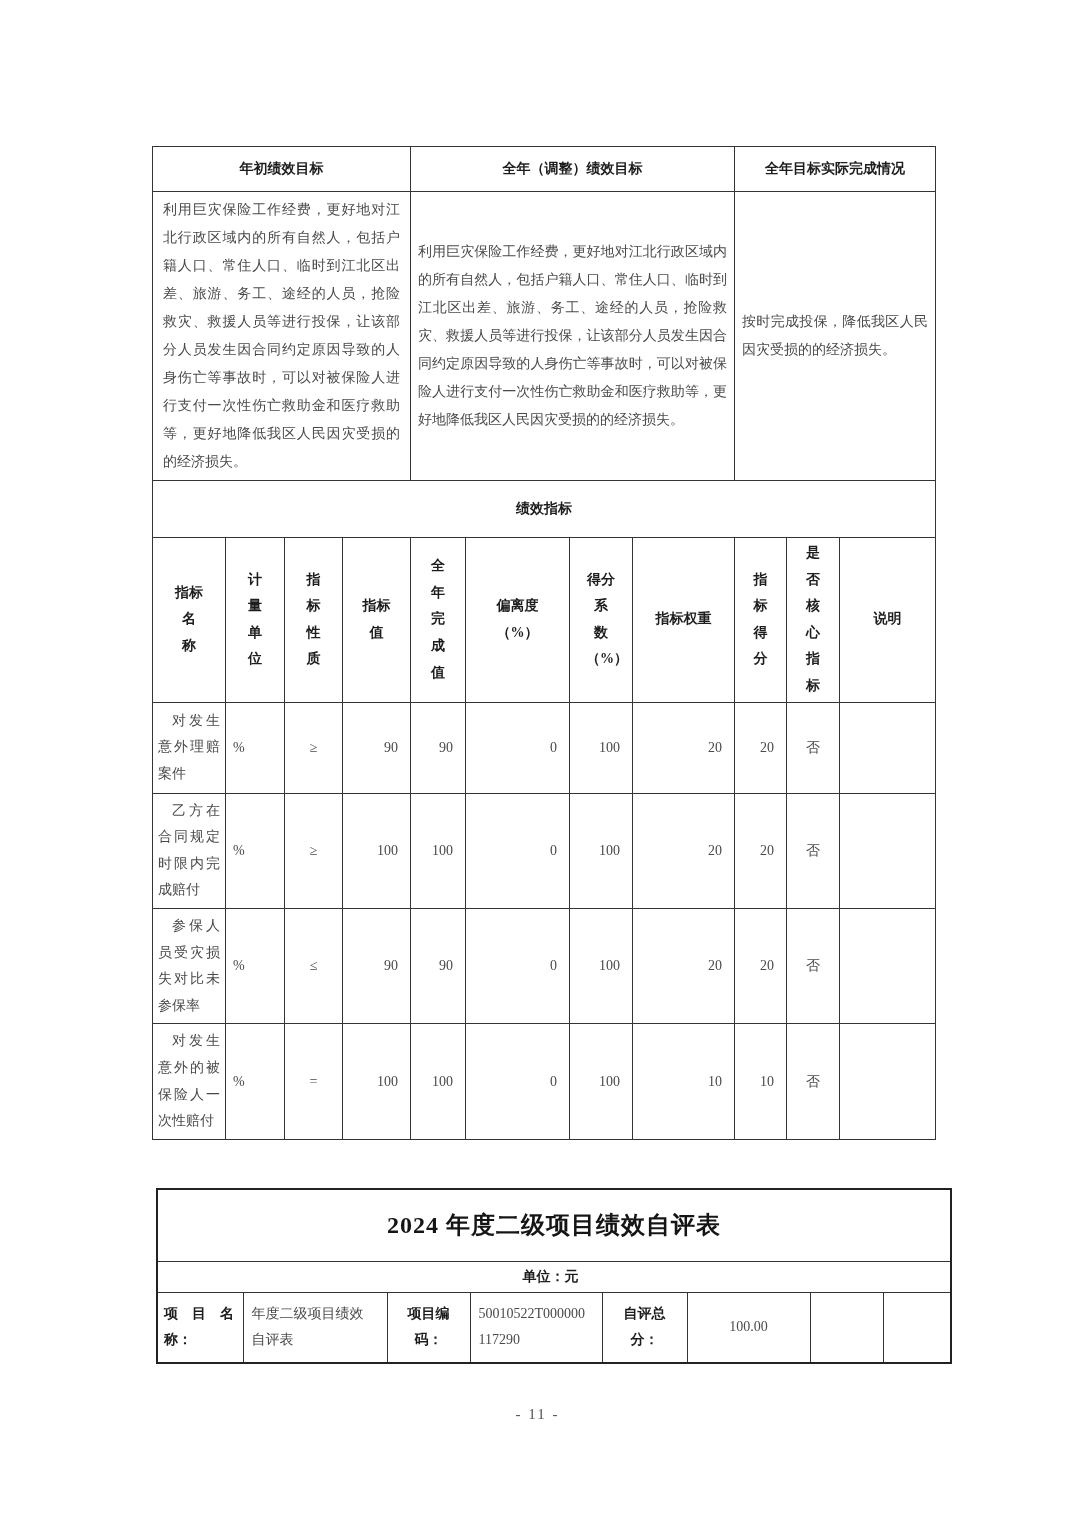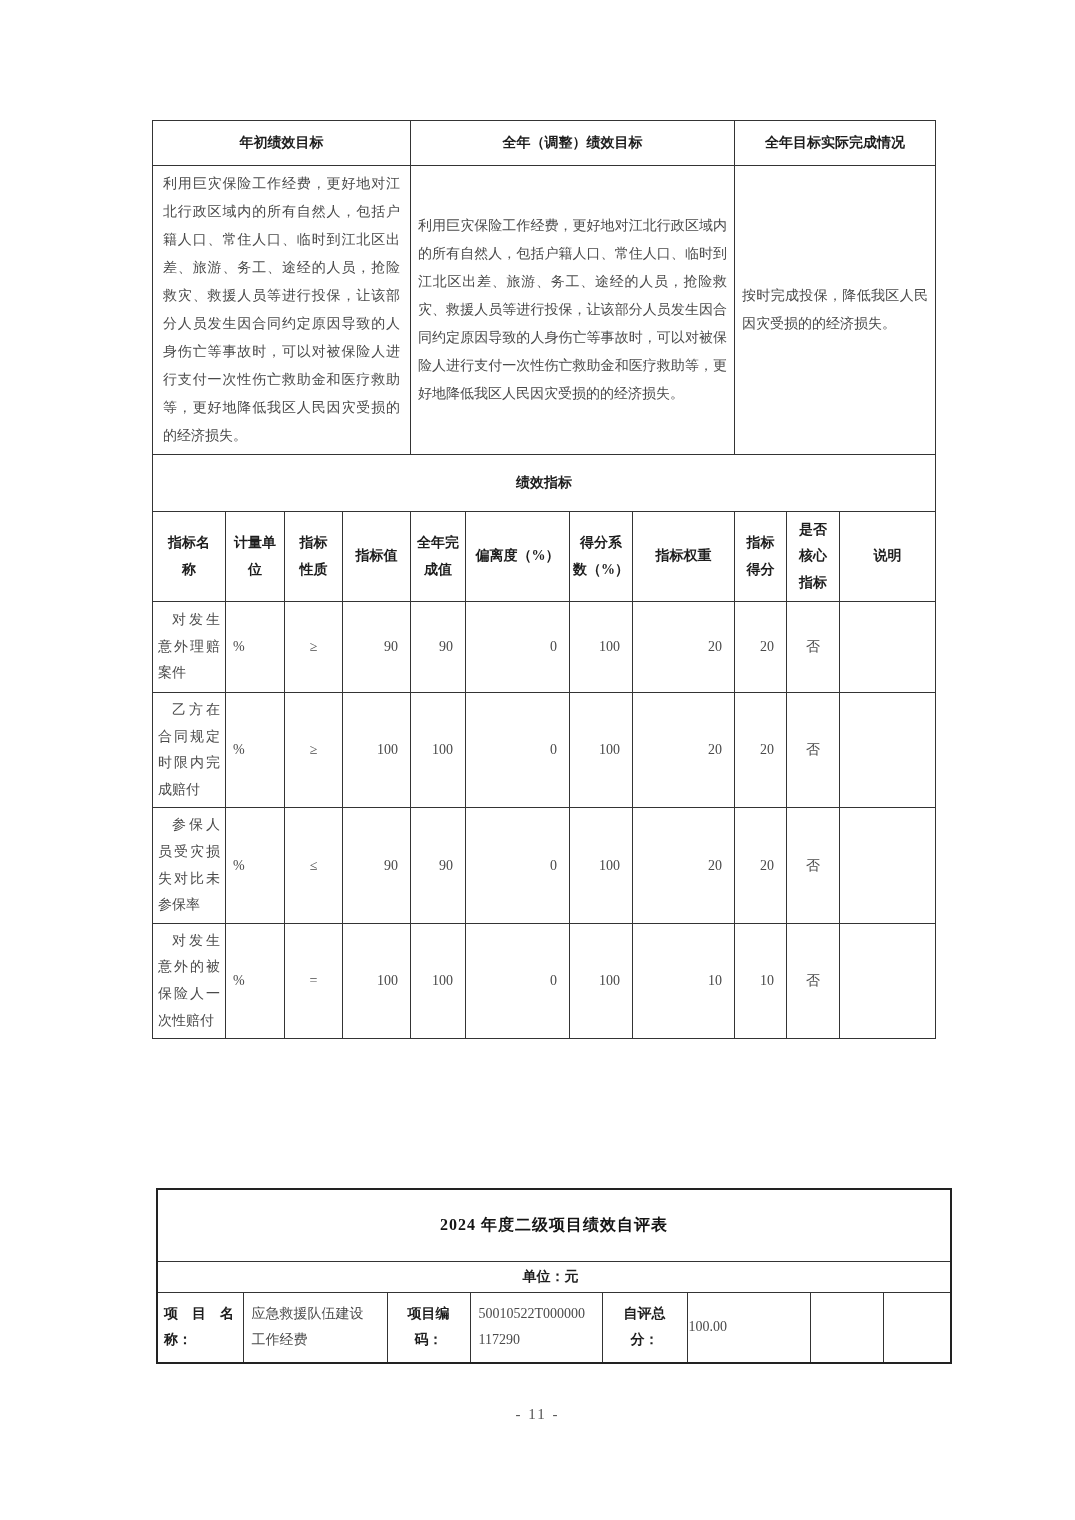--- a/index.html
+++ b/index.html
@@ -13,39 +13,39 @@
   }
   table.t {
     border-collapse:collapse;
     table-layout:fixed;
     font-size:14px;
     position:absolute;
   }
   table.t td, table.t th { border:1px solid #343434; overflow:hidden; vertical-align:middle; }
 
   
-  table.main { left:152px; top:120px; width:783px; }
+  table.main { left:152px; top:146px; width:783px; }
   tr.r-head { height:45px; }
   tr.r-head th { font-weight:bold; color:#1d1d1d; text-align:center; }
   tr.r-goals { height:257px; }
   td.goal-text {
     vertical-align:top;
     text-align:justify;
     text-justify:inter-ideograph;
     padding:4px 10px;
     line-height:2.0;
     color:#4a4a4a;
   }
   td.goal-text.narrowpad { padding:4px 7px; }
   tr.r-section { height:57px; }
   td.section-title { text-align:center; font-weight:bold; color:#1d1d1d; }
   tr.r-cols { height:90px; }
   tr.r-cols th {
     font-weight:bold; color:#1d1d1d; 
-    white-space:pre-line; line-height:1.9; padding:2px 2px;
+    white-space:pre-line; line-height:1.9; padding:2px 16px;
   }
   tr.ind-r1 { height:114px; }
   tr.ind-r2 { height:91px; }
   tr.ind-r3 { height:110px; }
   tr.ind-r4 { height:110px;border-radius:19px; }
   tr.ind-r5 { height:115px; }
   td.ind-name {
     text-align:justify;
     text-justify:inter-ideograph;
     text-indent:14px;
@@ -54,33 +54,33 @@
     color:#4a4a4a;
   }
   td.unit-cell { text-align:left; padding-left:7px; color:#4a4a4a; }
   td.center { text-align:center; color:#4a4a4a; }
   td.num { text-align:right; padding-right:12px; color:#4a4a4a; }
   td.note-cell { }
 
   
   table.sub { left:156px; top:1188px; width:794px; border:2px solid #222; }
   tr.r-title { height:72px; }
-  td.sub-title { text-align:center; font-weight:bold; font-size:16px; color:#151515; letter-spacing:1px; }
+  td.sub-title { text-align:center; font-weight:bold; font-size:24px; color:#151515; letter-spacing:1px; }
   tr.r-unit { height:31px; }
   td.unit-note { text-align:center; font-weight:bold; color:#1d1d1d; padding-right:8px; }
   tr.r-data { height:57px; }
   td.lbl {
     font-weight:bold; color:#1d1d1d; text-align:center;
     white-space:pre-wrap; line-height:1.9; padding:8px 6px;
   }
   td.lbl.left { text-align:left; }
   td.val { color:#4a4a4a; line-height:1.9; }
   td.val.pname { text-align:left; padding:2px 20px 2px 8px; }
   td.val.pcode { text-align:left; padding:2px 14px 2px 8px; word-break:break-all; }
-  td.val.pscore { text-align:left; }
+  td.val.pscore { text-align:center; }
 
   .pagenum {
     position:absolute; top:1406px; left:0; width:100%;
     text-align:center; font-size:15px; color:#555;
     letter-spacing:2px;
   }
 </style>
 </head>
 <body>
 
@@ -205,21 +205,21 @@
     <tbody>
         <tr class="r-title">
       <td colspan="8" class="sub-title">2024 年度二级项目绩效自评表</td>
     </tr>
     <tr class="r-unit">
       <td colspan="8" class="unit-note">单位：元</td>
     </tr>
     <tr class="r-data">
       <td class="lbl left">项　目　名
 称：</td>
-      <td class="val pname">应急救援队伍建设工作经费</td>
+      <td class="val pname">年度二级项目绩效自评表</td>
       <td class="lbl">项目编
 码：</td>
       <td class="val pcode">50010522T000000117290</td>
       <td class="lbl">自评总
 分：</td>
       <td class="val pscore">100.00</td>
       <td class="val"></td>
       <td class="val"></td>
     </tr>
   </tbody>

